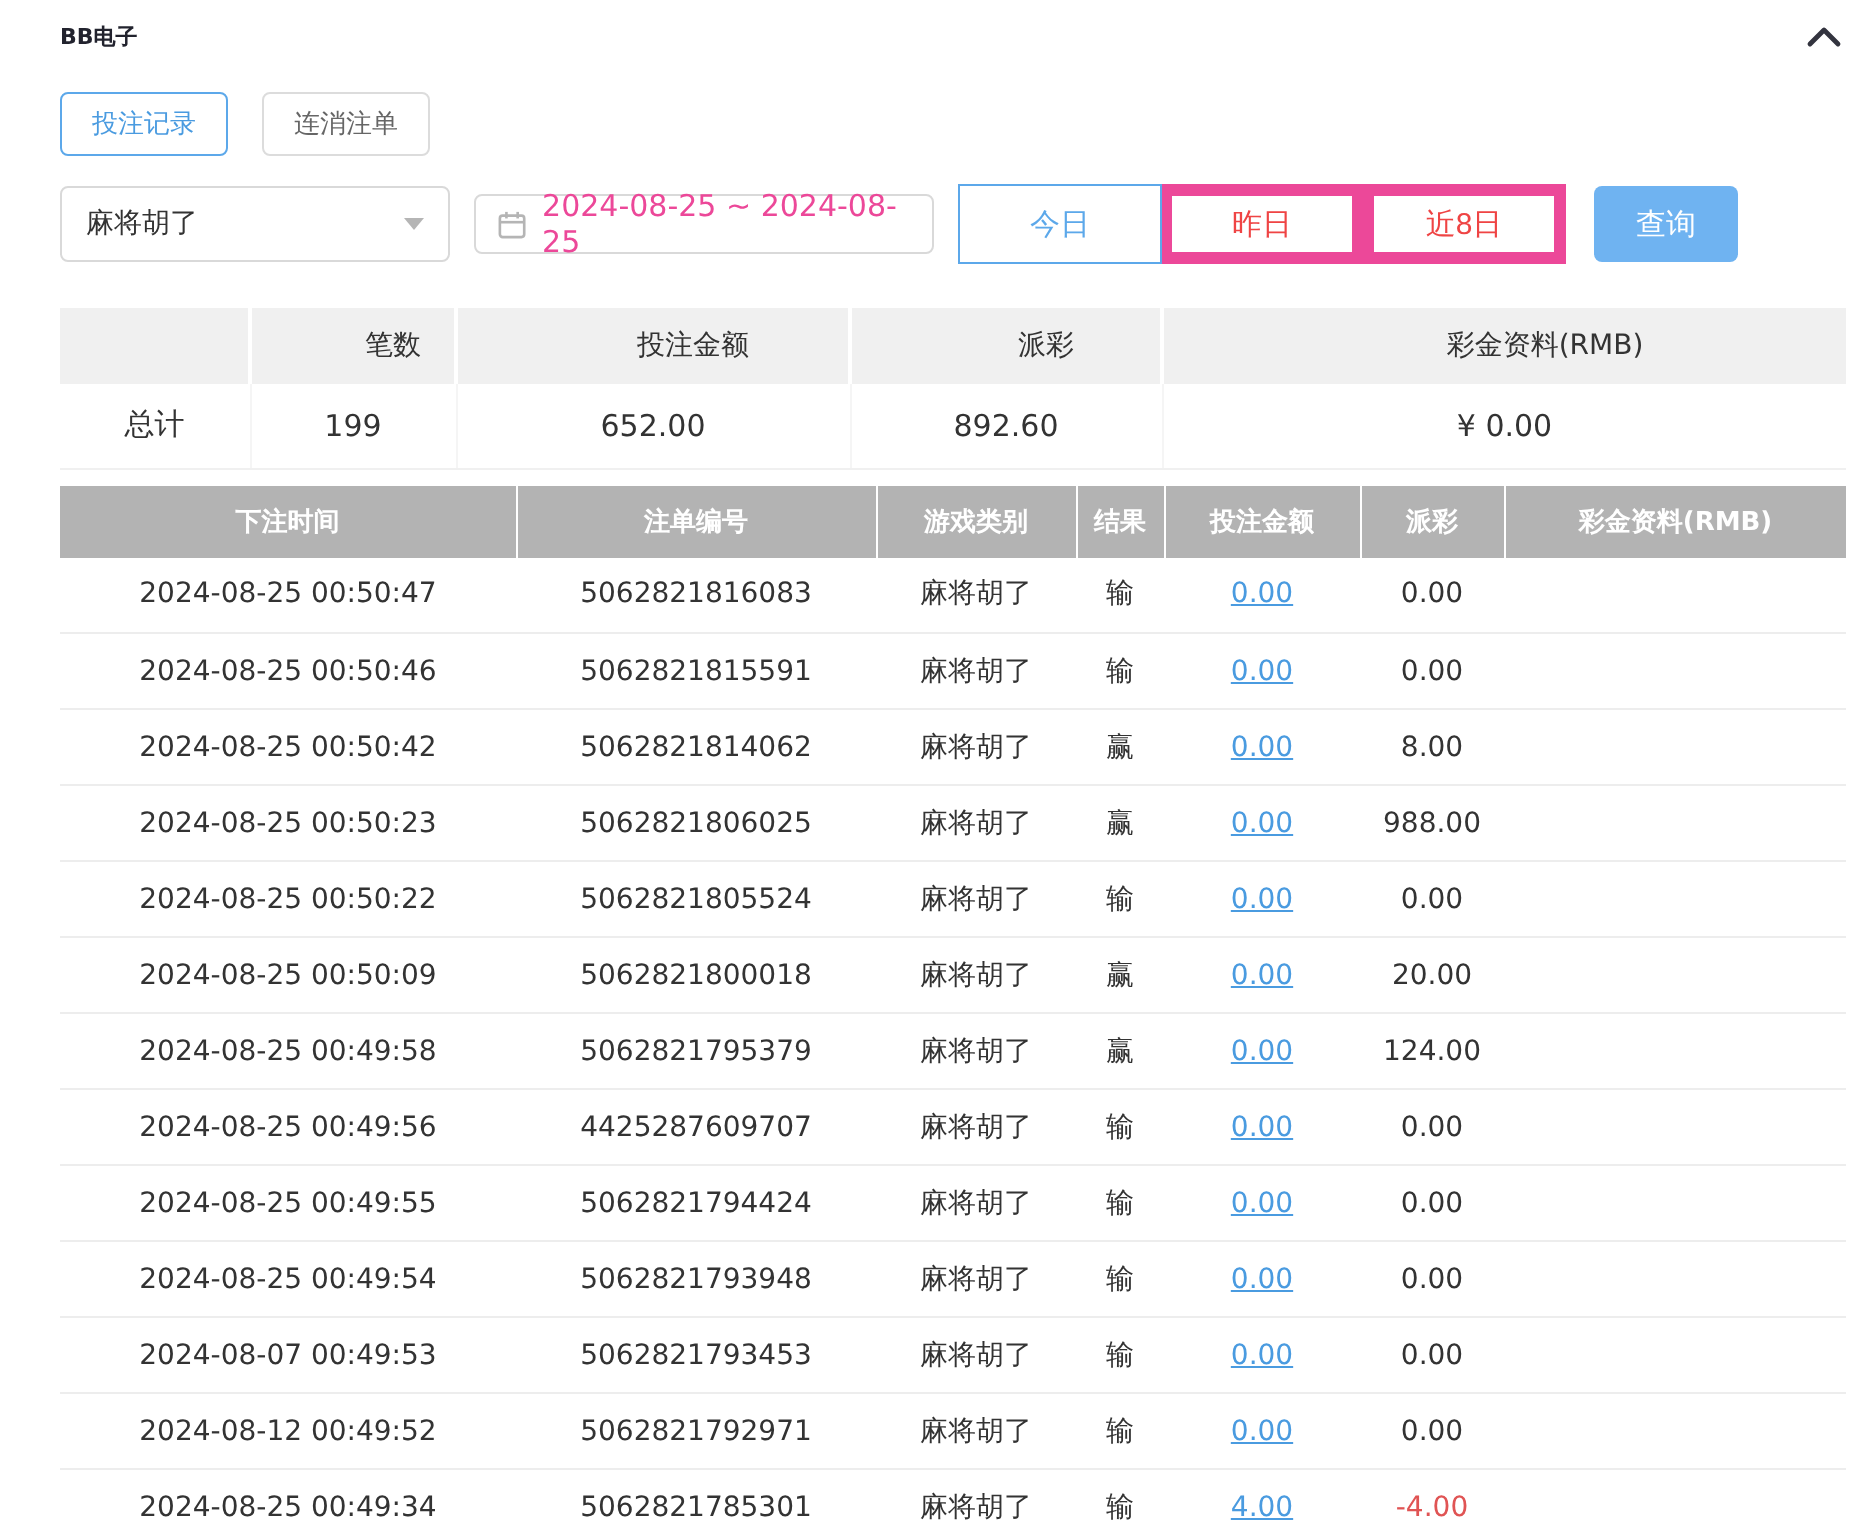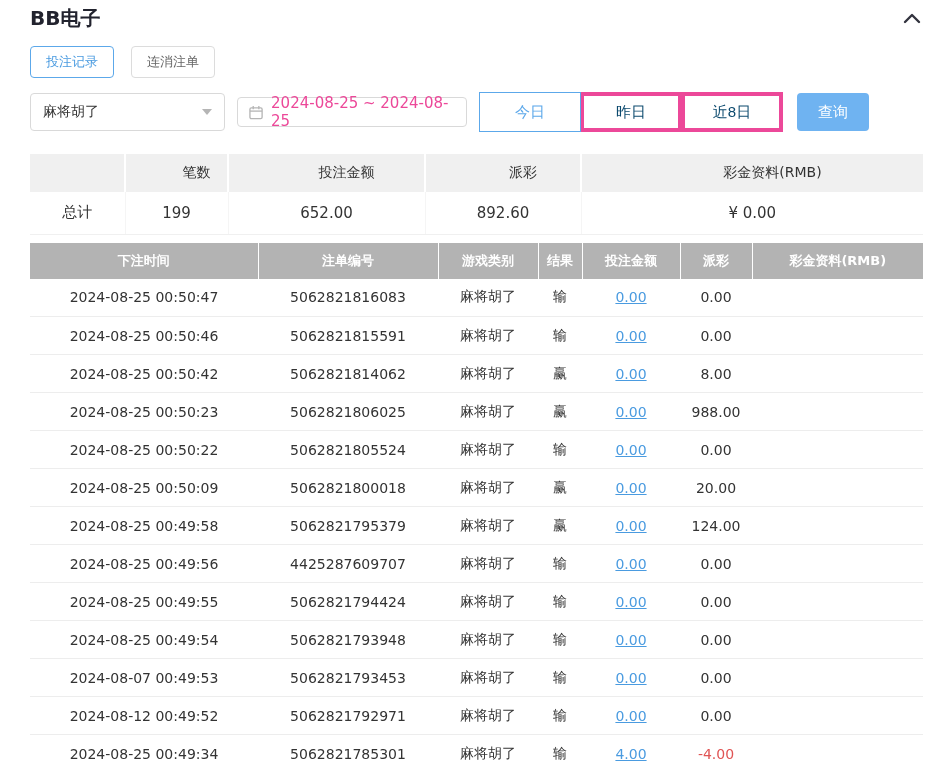--- a/index.html
+++ b/index.html
@@ -2,21 +2,21 @@
 <html><head>
 <meta charset="utf-8">
 <style>
   * { box-sizing: border-box; margin: 0; padding: 0; }
   html, body { width: 927px; height: 763px; overflow: hidden; background: #ffffff; }
   body { font-family: "DejaVu Sans", "Liberation Sans", sans-serif; color: #333; }
   .page { padding: 0 4px 0 30px; }
 
   
   .panel-header { display: flex; align-items: center; justify-content: space-between; padding-top: 6px; height: 30px; }
-  .panel-title { font-size: 20px; font-weight: bold; color: #22232e; }
+  .panel-title { font-size: 11px; font-weight: bold; color: #22232e; }
   .collapse-btn { background: none; border: none; cursor: pointer; padding: 2px; line-height: 0; }
 
   
   .tabs { margin-top: 16px; display: flex; gap: 17px; }
   .tab { height: 32px; padding: 0 15px; font-size: 13px; background: #fff; border-radius: 4px; cursor: pointer; }
   .tab.active { border: 1px solid #5ca8ea; color: #4a9be0; }
   .tab.inactive { border: 1px solid #dcdcdc; color: #666; }
 
   
   .filter-row { margin-top: 14px; display: flex; align-items: center; }
@@ -24,21 +24,21 @@
             display: flex; align-items: center; justify-content: space-between; padding: 0 12px;
             font-size: 14px; color: #333; cursor: pointer; background: #fff; }
   .caret { width: 0; height: 0; border-left: 5px solid transparent; border-right: 5px solid transparent;
            border-top: 6px solid #b5b5b5; }
   .date-input { margin-left: 12px; width: 230px; height: 30px; border: 1px solid #d9d9d9; border-radius: 4px;
                 display: flex; align-items: center; gap: 8px; padding: 0 11px; font-size: 15px; color: #ec4899;
                 background: #fff; cursor: text; justify-content: center; }
   .btn-group { margin-left: 12px; display: flex; }
   .quick { width: 102px; height: 40px; background: #fff; font-size: 15px; cursor: pointer; }
   .quick.active { border: 1px solid #5ca8ea; color: #5ca8ea; position: relative; z-index: 1; }
-  .quick.plain { border: 4px solid #ec4899; color: #0c4a6e; margin-left: -1px; }
+  .quick.plain { border: 6px solid #ec4899; color: #ef4444; margin-left: -1px; }
   .search-btn { margin-left: 14px; width: 72px; height: 38px; background: #6fb3f1; color: #fff; border: none;
                 border-radius: 4px; font-size: 15px; cursor: pointer; }
 
   
   table { border-collapse: collapse; table-layout: fixed; width: 893px; }
   .summary-table { margin-top: 22px; }
   .summary-table th { background: #f0f0f0; height: 38px; font-size: 14px; font-weight: normal; color: #333;
                       text-align: center; border-right: 2px solid #fff; padding-left: 40px; }
   .summary-table th:last-child { border-right: none; }
   .summary-table td { height: 42px; font-size: 15px; color: #333; text-align: center; background: #fff;

